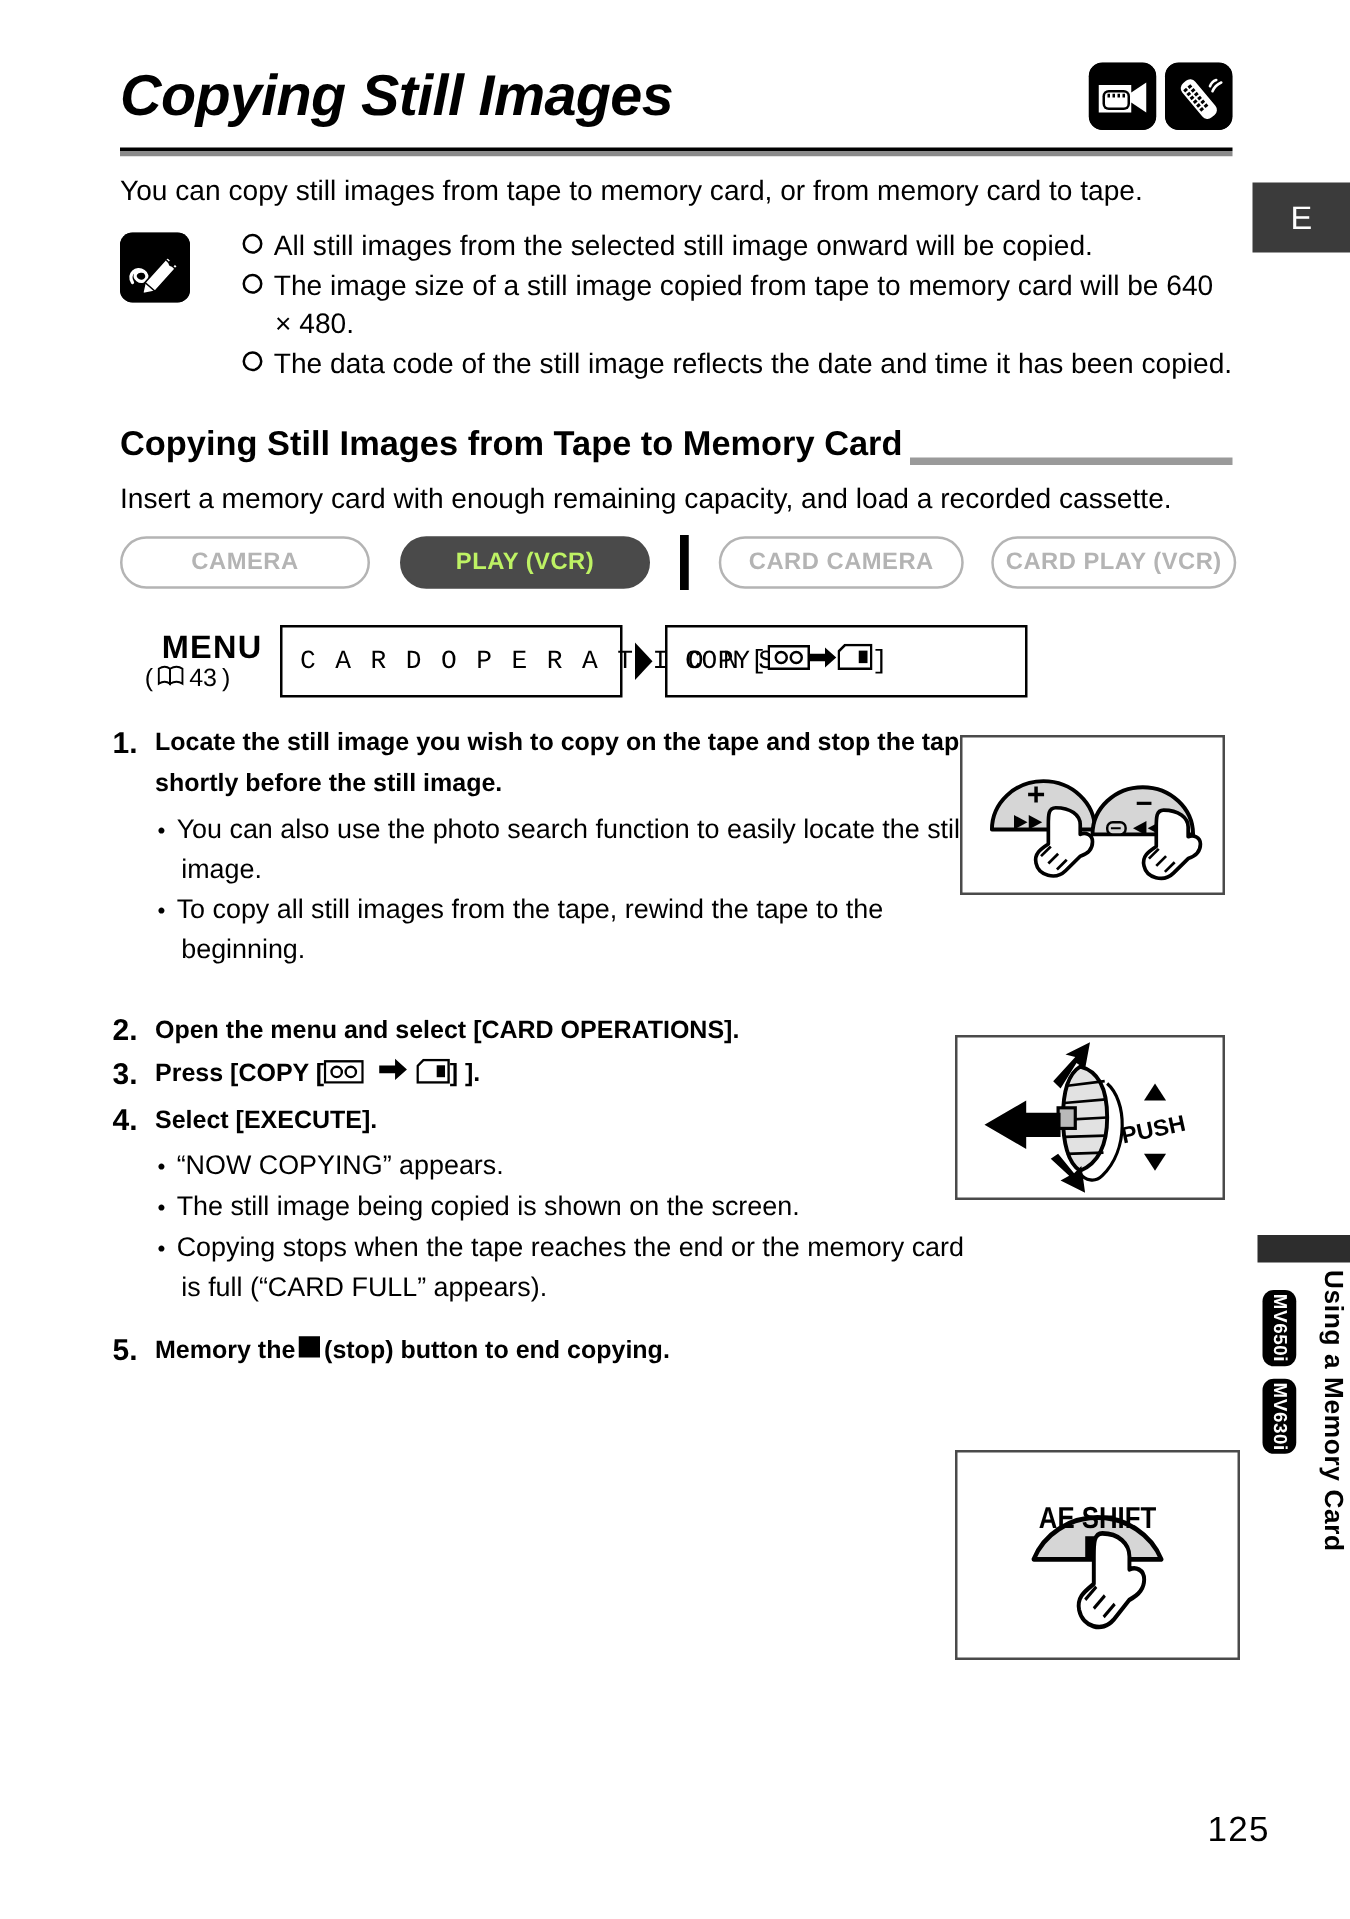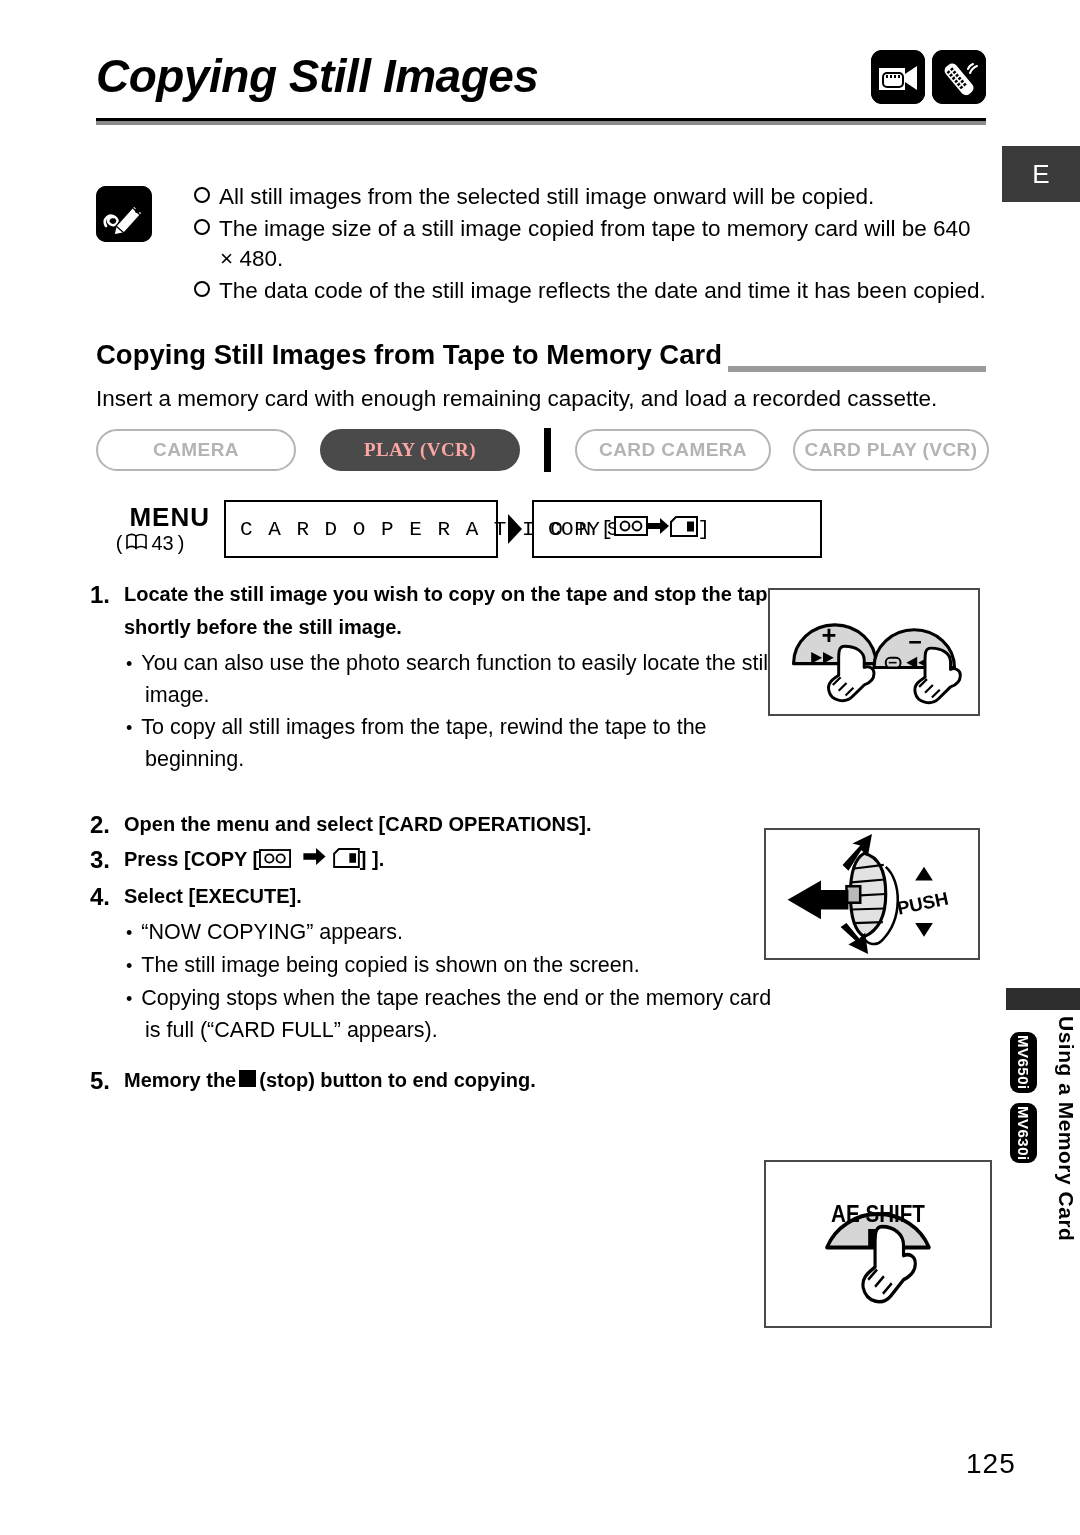--- a/index.html
+++ b/index.html
@@ -178,22 +178,21 @@
     background: #fff;
     white-space: nowrap;
   }
   .mode-btn.w1 { width: 200px; margin-right: 24px; }
   .mode-btn.w2 { width: 200px; }
   .mode-btn.w3 { width: 196px; margin-right: 22px; }
   .mode-btn.w4 { width: 196px; }
   .mode-btn.active {
     background: #4a4a4a;
     border-color: #4a4a4a;
-    color: #fca5a5;
-    font-family: Liberation Serif, serif;
+    color: #bef264;
   }
   .mode-divider {
     width: 7px;
     height: 44px;
     background: #000;
     margin: 0 24px;
   }
 
   
   .menu-row {
@@ -431,20 +430,21 @@
           <g fill="none" stroke="#fff" stroke-width="2.1" stroke-linecap="round">
             <path d="M36 19 A8 8 0 0 1 41 14"></path>
             <path d="M38 23 A13 13 0 0 1 45 16"></path>
           </g>
         </svg>
       </div>
     </div>
   </div>
   <div class="title-rule"></div>
 
+  <div class="intro">You can copy still images from tape to memory card, or from memory card to tape.</div>
 
   <div class="note-block">
     <div class="note-icon">
       <svg viewBox="0 0 56 56" width="56" height="56">
         <rect x="0" y="0" width="56" height="56" rx="10" fill="#000"></rect>
         <path d="M10 40 C6 33 13 27 19 31 C25 35 19 42 14 38 C10 35 13 30 18 31" fill="none" stroke="#fff" stroke-width="2.6" stroke-linecap="round"></path>
         <path d="M20 40 L38 20 L46 27 L28 47 L18 49 Z" fill="#fff" stroke="#000" stroke-width="1.3"></path>
         <path d="M20 40 L28 47" stroke="#000" stroke-width="1.3"></path>
         <path d="M37 22 L44 29" stroke="#000" stroke-width="1.3"></path>
         <circle cx="41.5" cy="24.5" r="2.6" fill="#000"></circle>

